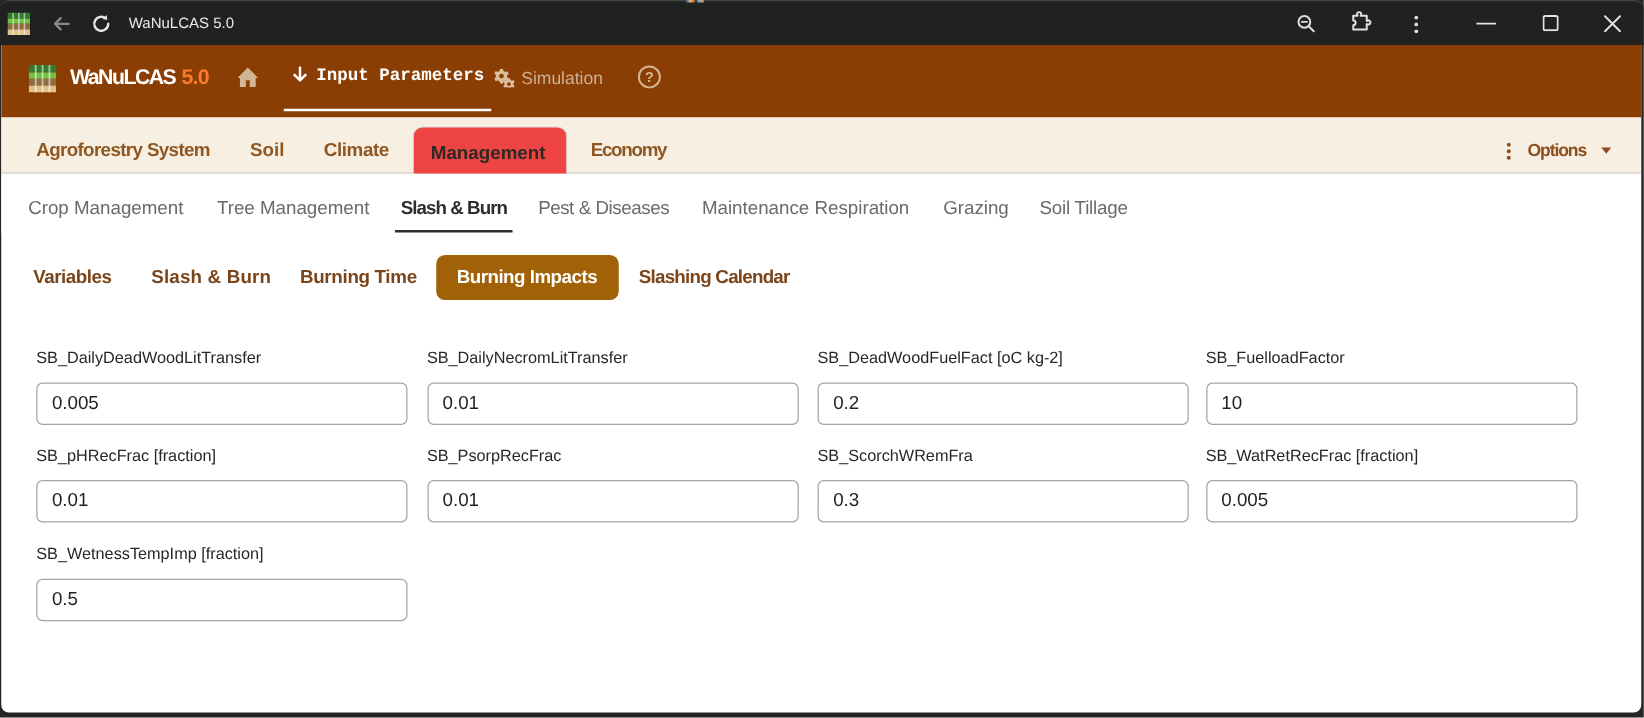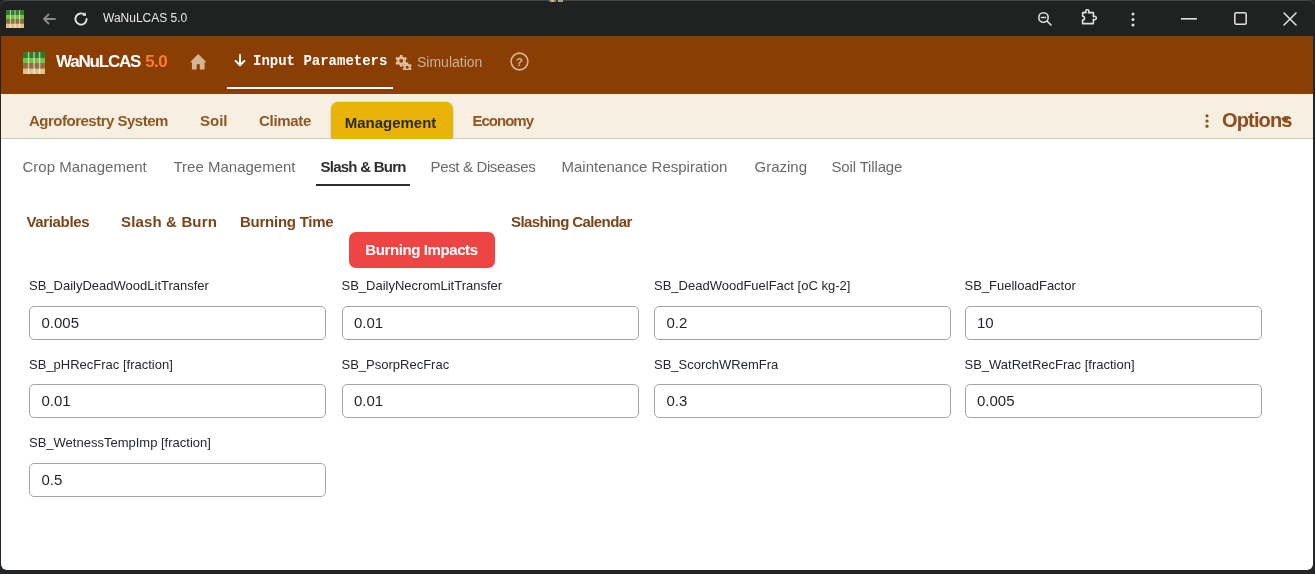--- a/index.html
+++ b/index.html
@@ -16,34 +16,34 @@
   .brand b { color:#FB7C30; margin-left:5px; letter-spacing:-0.6px; }
   .home { position:absolute; left:189px; top:18px; }
   .nav-ip { position:absolute; left:226px; top:0; height:52.5px; line-height:50px; color:#fff; font-size:14px; font-weight:bold; border-bottom:2.5px solid #fff; padding:0 6px 0 7px;font-family:Liberation Mono, monospace; }
   .nav-ip svg { vertical-align:-2px; margin-right:7px; }
   .nav-sim { position:absolute; left:393px; top:1px; height:50px; line-height:50px; color:#CDB096; font-size:14px; }
   .nav-sim svg { vertical-align:-3px; margin-right:5px; }
   .help { position:absolute; left:509px; top:16px; }
   
   .tabs1 { position:absolute; left:0; top:58px; width:100%; height:45px; background:#F6EFE2; border-bottom:1px solid #CCCAC3; }
   .t1 { position:absolute; top:0; height:61px; line-height:53px; font-size:15px; font-weight:bold; color:#8F5722; }
-  .t1.active { top:7px; height:38px; line-height:42px; background:#eab308; border:1px solid #E0DED7; border-bottom:none; border-radius:8px 8px 0 0; color:#2D2A25; text-align:center; }
-  .opts { position:absolute; left:0; top:0; width:100%; height:45px; font-size:20px; font-weight:bold; color:#8D4D1E;text-align:right; }
+  .t1.active { top:7px; height:38px; line-height:42px; background:#ef4444; border:1px solid #E0DED7; border-bottom:none; border-radius:8px 8px 0 0; color:#2D2A25; text-align:center; }
+  .opts { position:absolute; left:0; top:0; width:100%; height:45px; font-size:14px; font-weight:bold; color:#8D4D1E;text-align:right; }
   .opts .txt { position:absolute; left:1221px; top:0; line-height:53px; letter-spacing:-0.85px; }
   .opts .caret { position:absolute; left:1279.5px; top:24px; width:0; height:0; border-left:4.5px solid transparent; border-right:4.5px solid transparent; border-top:5.5px solid #8D4D1E; }
   .opts .kebab { position:absolute; left:1203.5px; top:20px; }
   
   .tabs2 { position:absolute; left:0; top:103px; width:100%; height:48px; background:#fff; }
   .t2 { position:absolute; top:0; height:48px; line-height:55px; font-size:15px; color:#6A6A6A; }
   .t2.active { color:#2E2E2E; font-weight:bold; letter-spacing:-0.3px; }
   .t2 .ul { position:absolute; left:-4.7px; width:93.7px; top:44.8px; height:1.8px; background:#2E2E2E; }
   
   .tabs3 { position:absolute; left:0; top:167.5px; width:100%; height:36px; }
   .t3 { position:absolute; top:0; height:36px; line-height:36px; font-size:15px; font-weight:bold; color:#7A451A; }
-  .t3.active { background:#ef4444; color:#fff; border-radius:7px; text-align:center; letter-spacing:-0.4px;margin-top:28px; }
+  .t3.active { background:#a16207; color:#fff; border-radius:7px; text-align:center; letter-spacing:-0.4px; }
   
   .fld { position:absolute; width:297px; }
   .fld label { display:block; font-size:13px; line-height:15px; color:#23282D; margin-bottom:12.5px; }
   .fld .inp { height:34px; border:1px solid #A0A5AD; border-radius:5px; background:#fff; line-height:32px; padding-left:11.5px; font-size:15px; color:#1F2328; }
 </style>
 </head>
 <body>
   <div class="titlebar">
     <div style="position:absolute;left:549px;top:-1px;width:7px;height:2px;background:linear-gradient(90deg,#4a5fa5,#d8c86a,#b04a4a)"></div>
     <div style="position:absolute;left:558px;top:-1px;width:5px;height:2px;background:linear-gradient(90deg,#6fb3c9,#cf9a52)"></div>

